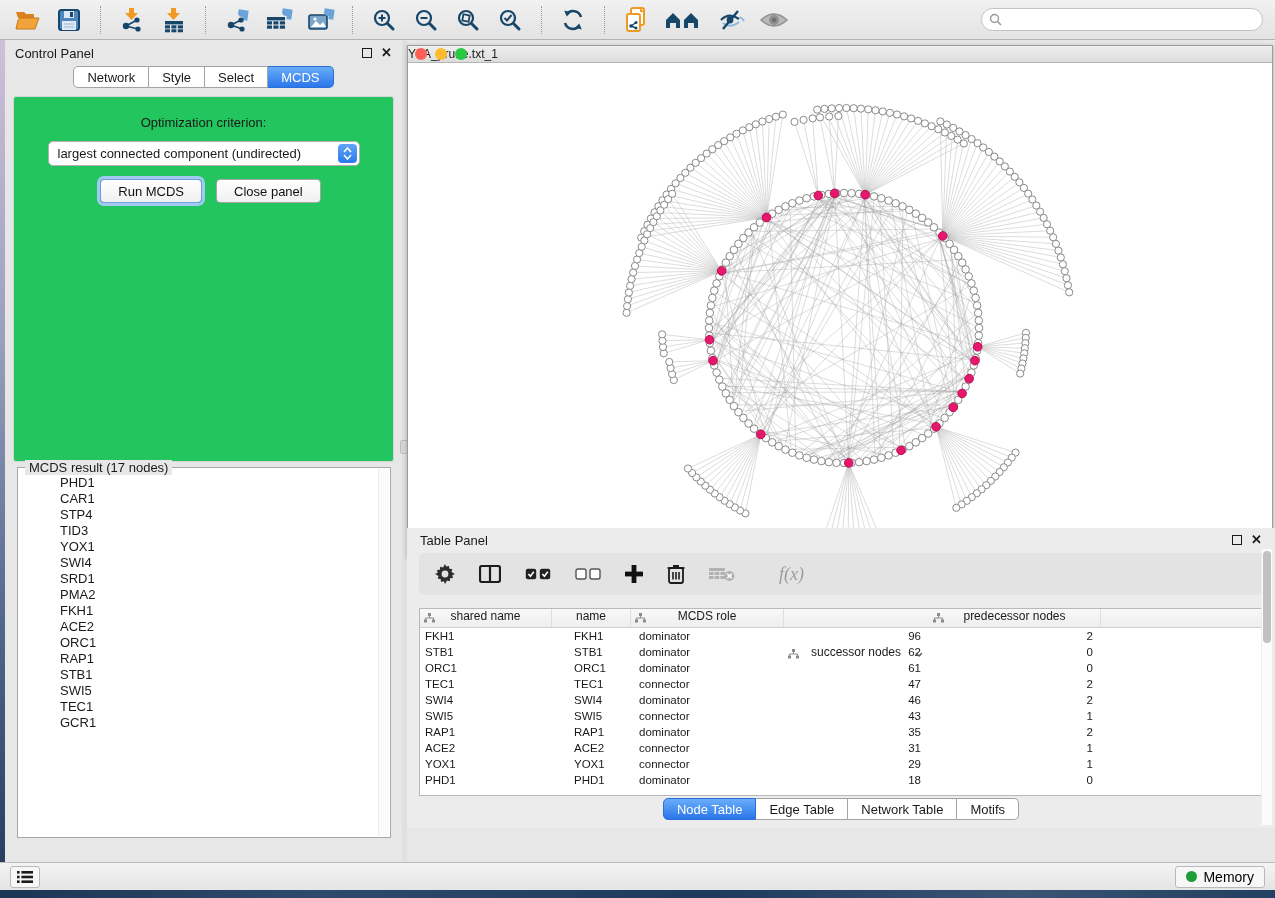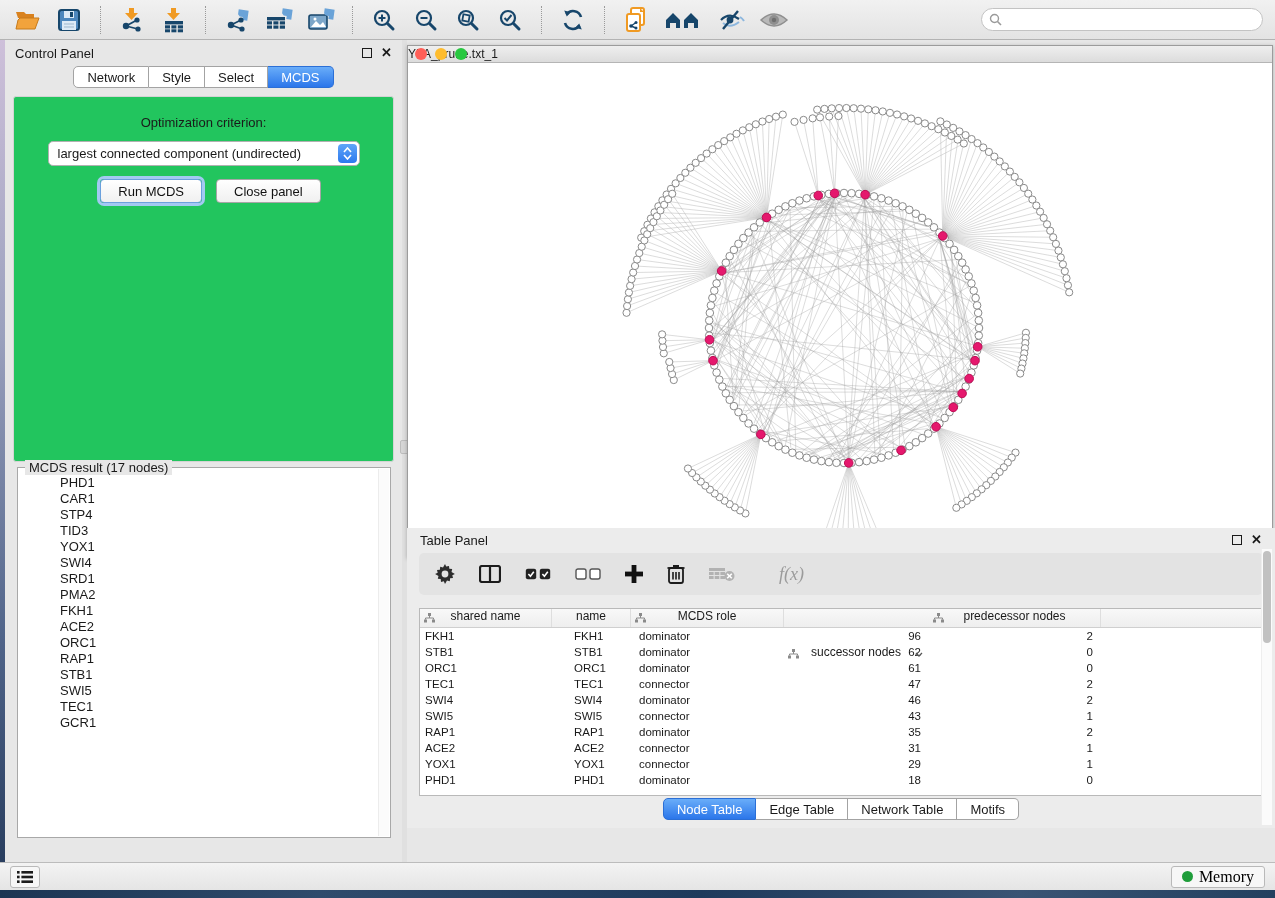--- a/index.html
+++ b/index.html
@@ -89,21 +89,21 @@
     border-left:1px solid #eee;}
   .vthumb{position:absolute;left:1px;top:2px;width:8px;height:92px;background:#c1c1c1;border-radius:4px;}
   .tp-tabs{position:absolute;left:0;right:0;top:270px;display:flex;justify-content:center;}
   
   .status-bar{position:absolute;left:0;top:862px;width:1275px;height:28px;
     background:linear-gradient(#f3f3f3,#e5e5e5);border-top:1px solid #bcbcbc;
     display:flex;align-items:center;padding:0 10px;}
   .list-btn{width:30px;height:22px;border:1px solid #b9b9b9;background:#f7f7f7;border-radius:3px;
     display:flex;align-items:center;justify-content:center;}
   .memory-btn{margin-left:auto;height:22px;padding:0 10px;border:1px solid #b9b9b9;background:#f7f7f7;
-    border-radius:3px;display:flex;align-items:center;gap:6px;font-size:16px;font-family:Liberation Serif, serif;}
+    border-radius:3px;display:flex;align-items:center;gap:6px;font-size:14px;font-family:Liberation Sans, sans-serif;}
   .memdot{width:11px;height:11px;border-radius:50%;background:#1f9d3a;}
 </style>
 </head>
 <body>
 
 <div class="toolbar">
   <div class="tbtn">
     <svg width="26" height="22" viewBox="0 0 26 22">
         <path d="M2 3h8l2 2h8v4H4z" fill="#d9821f"></path>
         <path d="M6 9h19l-4 11H2l2-9z" fill="#f2a33c" stroke="#c77a1a" stroke-width="1"></path>

